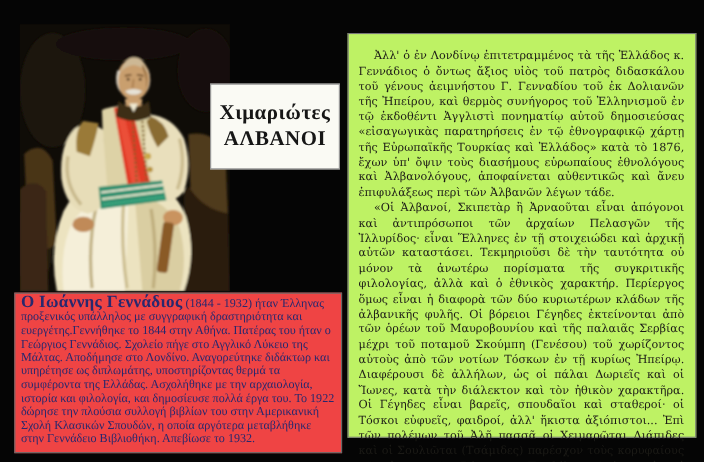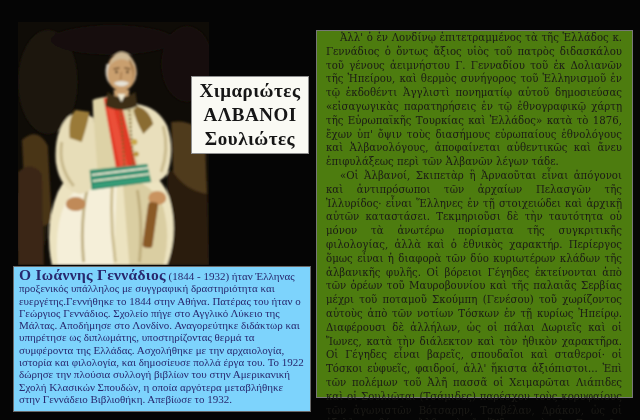--- a/index.html
+++ b/index.html
@@ -20,30 +20,30 @@
     display:flex;flex-direction:column;justify-content:center;align-items:center;
   }
   .title-line{
     font-family:"Liberation Serif","DejaVu Serif",serif;
     font-size:19px;line-height:24px;font-weight:600;color:#161616;
     letter-spacing:0.5px;white-space:nowrap;
   }
   
   .caption-box{
     position:absolute;left:13px;top:266px;width:298px;height:146px;
-    background:#7dd3fc;border:1px solid #6a6a6a;box-sizing:border-box;
+    background:#ef4444;border:1px solid #6a6a6a;box-sizing:border-box;
     padding:2px 5px;color:#28286e;
     font-size:11px;line-height:12.3px;
   }
   .caption-lead{font-size:15.5px;font-weight:600;letter-spacing:0.3px;}
   
   .article-box{
     position:absolute;left:316px;top:30px;width:317px;height:368px;
-    background:#4d7c0f;border:1px solid #777;box-sizing:border-box;
-    padding:0 10px 0 9px;color:#1b1a16;
+    background:#bef264;border:1px solid #777;box-sizing:border-box;
+    padding:14px 10px 0 9px;color:#1b1a16;
     font-family:"DejaVu Serif","Liberation Serif",serif;
     font-size:10.2px;line-height:13.8px;text-align:justify;
   }
   .article-box p{margin:0;text-indent:14px;}
 </style>
 </head>
 <body>
 
 <div class="page">
 
@@ -114,21 +114,20 @@
         <circle cx="110" cy="50" r="1.2" fill="#33220f"></circle>
         <path d="M104,50 L103,58" stroke="#a87c4c" stroke-width="1.5" fill="none"></path>
         <path d="M96,61 Q104,57 112,61 Q108,65 104,64 Q100,65 96,61 Z" fill="#e6e2d6"></path>
       </g>
     </svg>
   </div>
 
   <div class="title-box">
     <div class="title-line">Χιμαριώτες</div>
     <div class="title-line">ΑΛΒΑΝΟΙ</div>
-    <div class="title-line">Σουλιώτες</div>
   </div>
 
   <div class="caption-box">
     <span class="caption-lead">Ο Ιωάννης Γεννάδιος</span>
     <span class="caption-body">(1844 - 1932) ήταν Έλληνας προξενικός υπάλληλος με συγγραφική δραστηριότητα και ευεργέτης.Γεννήθηκε το 1844 στην Αθήνα. Πατέρας του ήταν ο Γεώργιος Γεννάδιος. Σχολείο πήγε στο Αγγλικό Λύκειο της Μάλτας. Αποδήμησε στο Λονδίνο. Αναγορεύτηκε διδάκτωρ και υπηρέτησε ως διπλωμάτης, υποστηρίζοντας θερμά τα συμφέροντα της Ελλάδας. Ασχολήθηκε με την αρχαιολογία, ιστορία και φιλολογία, και δημοσίευσε πολλά έργα του. Το 1922 δώρησε την πλούσια συλλογή βιβλίων του στην Αμερικανική Σχολή Κλασικών Σπουδών, η οποία αργότερα μεταβλήθηκε στην Γεννάδειο Βιβλιοθήκη. Απεβίωσε το 1932.</span>
   </div>
 
   <div class="article-box">
     <p>Ἀλλ' ὁ ἐν Λονδίνῳ ἐπιτετραμμένος τὰ τῆς Ἑλλάδος κ. Γεννάδιος ὁ ὄντως ἄξιος υἱὸς τοῦ πατρὸς διδασκάλου τοῦ γένους ἀειμνήστου Γ. Γενναδίου τοῦ ἐκ Δολιανῶν τῆς Ἠπείρου, καὶ θερμὸς συνήγορος τοῦ Ἑλληνισμοῦ ἐν τῷ ἐκδοθέντι Ἀγγλιστὶ πονηματίῳ αὐτοῦ δημοσιεύσας «εἰσαγωγικὰς παρατηρήσεις ἐν τῷ ἐθνογραφικῷ χάρτῃ τῆς Εὐρωπαϊκῆς Τουρκίας καὶ Ἑλλάδος» κατὰ τὸ 1876, ἔχων ὑπ' ὄψιν τοὺς διασήμους εὐρωπαίους ἐθνολόγους καὶ Ἀλβανολόγους, ἀποφαίνεται αὐθεντικῶς καὶ ἄνευ ἐπιφυλάξεως περὶ τῶν Ἀλβανῶν λέγων τάδε.</p>
     <p>«Οἱ Ἀλβανοί, Σκιπετὰρ ἢ Ἀρναοῦται εἶναι ἀπόγονοι καὶ ἀντιπρόσωποι τῶν ἀρχαίων Πελασγῶν τῆς Ἰλλυρίδος· εἶναι Ἕλληνες ἐν τῇ στοιχειώδει καὶ ἀρχικῇ αὐτῶν καταστάσει. Τεκμηριοῦσι δὲ τὴν ταυτότητα οὐ μόνον τὰ ἀνωτέρω πορίσματα τῆς συγκριτικῆς φιλολογίας, ἀλλὰ καὶ ὁ ἐθνικὸς χαρακτήρ. Περίεργος ὅμως εἶναι ἡ διαφορὰ τῶν δύο κυριωτέρων κλάδων τῆς ἀλβανικῆς φυλῆς. Οἱ βόρειοι Γέγηδες ἐκτείνονται ἀπὸ τῶν ὁρέων τοῦ Μαυροβουνίου καὶ τῆς παλαιᾶς Σερβίας μέχρι τοῦ ποταμοῦ Σκούμπη (Γενέσου) τοῦ χωρίζοντος αὐτοὺς ἀπὸ τῶν νοτίων Τόσκων ἐν τῇ κυρίως Ἠπείρῳ. Διαφέρουσι δὲ ἀλλήλων, ὡς οἱ πάλαι Δωριεῖς καὶ οἱ Ἴωνες, κατὰ τὴν διάλεκτον καὶ τὸν ἠθικὸν χαρακτῆρα. Οἱ Γέγηδες εἶναι βαρεῖς, σπουδαῖοι καὶ σταθεροί· οἱ Τόσκοι εὐφυεῖς, φαιδροί, ἀλλ' ἥκιστα ἀξιόπιστοι... Ἐπὶ τῶν πολέμων τοῦ Ἀλῆ πασσᾶ οἱ Χειμαρῶται Λιάπιδες καὶ οἱ Σουλιῶται (Τσάμιδες) παρέσχον τοὺς κορυφαίους τῶν ἀγωνιστῶν Βότσαρην, Τσαβέλαν, Δράκον, ὡς οἱ ἐξελληνισθέντες Ἀλβανοὶ τῆς Ὕδρας καὶ τῶν Σπετσῶν παρέσχον τὸν Μιαούλην, Τσαμαδὸν καὶ τὸν Τομπάζην.»</p>

